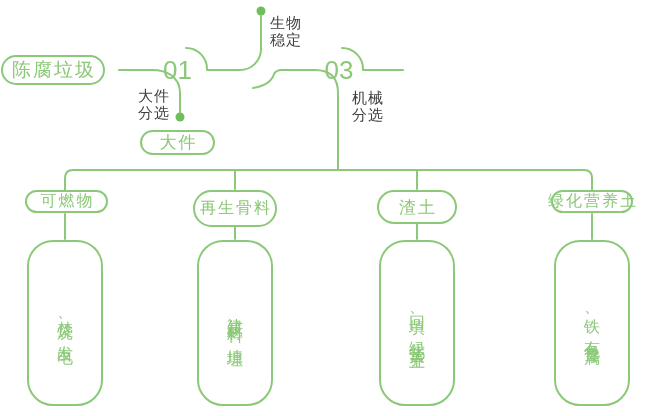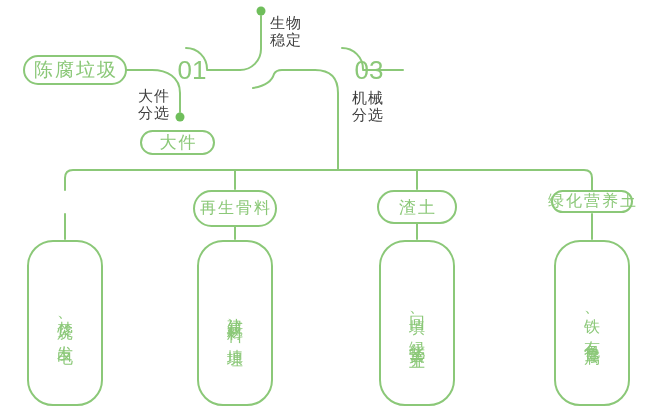--- a/index.html
+++ b/index.html
@@ -57,40 +57,41 @@
     <path class="wire" d="M65,190 V178 Q65,170 73,170 H584 Q592,170 592,178 V190"></path>
     <path class="wire" d="M235,170 V189"></path>
     <path class="wire" d="M417,170 V189"></path>
 
     <path class="wire" d="M65,214 V239"></path>
     <path class="wire" d="M235,214 V239"></path>
     <path class="wire" d="M417,214 V239"></path>
     <path class="wire" d="M592,214 V239"></path>
   </svg>
 
-  <div class="pill" style="left:23px;top:55px;width:104px;height:30px;font-size:19px;">陈腐垃圾</div>
+  <div class="pill" style="left:1px;top:55px;width:104px;height:30px;font-size:19px;">陈腐垃圾</div>
 
-  <div class="num" style="left:172px;">01</div>
-  <div class="num" style="left:319px;margin-left:30px;">03</div>
+  <div class="num" style="left:152px;text-align:right;">01</div>
+  <div class="num" style="left:319px;">03</div>
 
   <div class="lbl" style="left:270px;top:16px;font-family:Liberation Mono, monospace;">
     <div>生物</div>
     <div>稳定</div>
   </div>
   <div class="lbl" style="left:138px;top:87px;">
     <div>大件</div>
     <div>分选</div>
   </div>
   <div class="lbl" style="left:352px;top:89px;">
     <div>机械</div>
     <div>分选</div>
   </div>
 
   <div class="pill" style="left:140px;top:130px;width:75px;height:25px;font-size:17px;">大件</div>
 
+  <div class="pill" style="left:25px;top:190px;width:83px;height:23px;font-size:16px;">可燃物</div>
   <div class="pill" style="left:193px;top:190px;width:84px;height:37px;font-size:16px;">再生骨料</div>
   <div class="pill" style="left:377px;top:190px;width:80px;height:34px;font-size:17px;">渣土</div>
   <div class="pill" style="left:551px;top:190px;width:82px;height:23px;font-size:16px;">绿化营养土</div>
 
   <div class="tallbox" style="left:27px;">
     <span class="vtext">焚烧、发电</span>
   </div>
   <div class="tallbox" style="left:197px;">
     <span class="vtext">建筑材料、填埋</span>
   </div>

